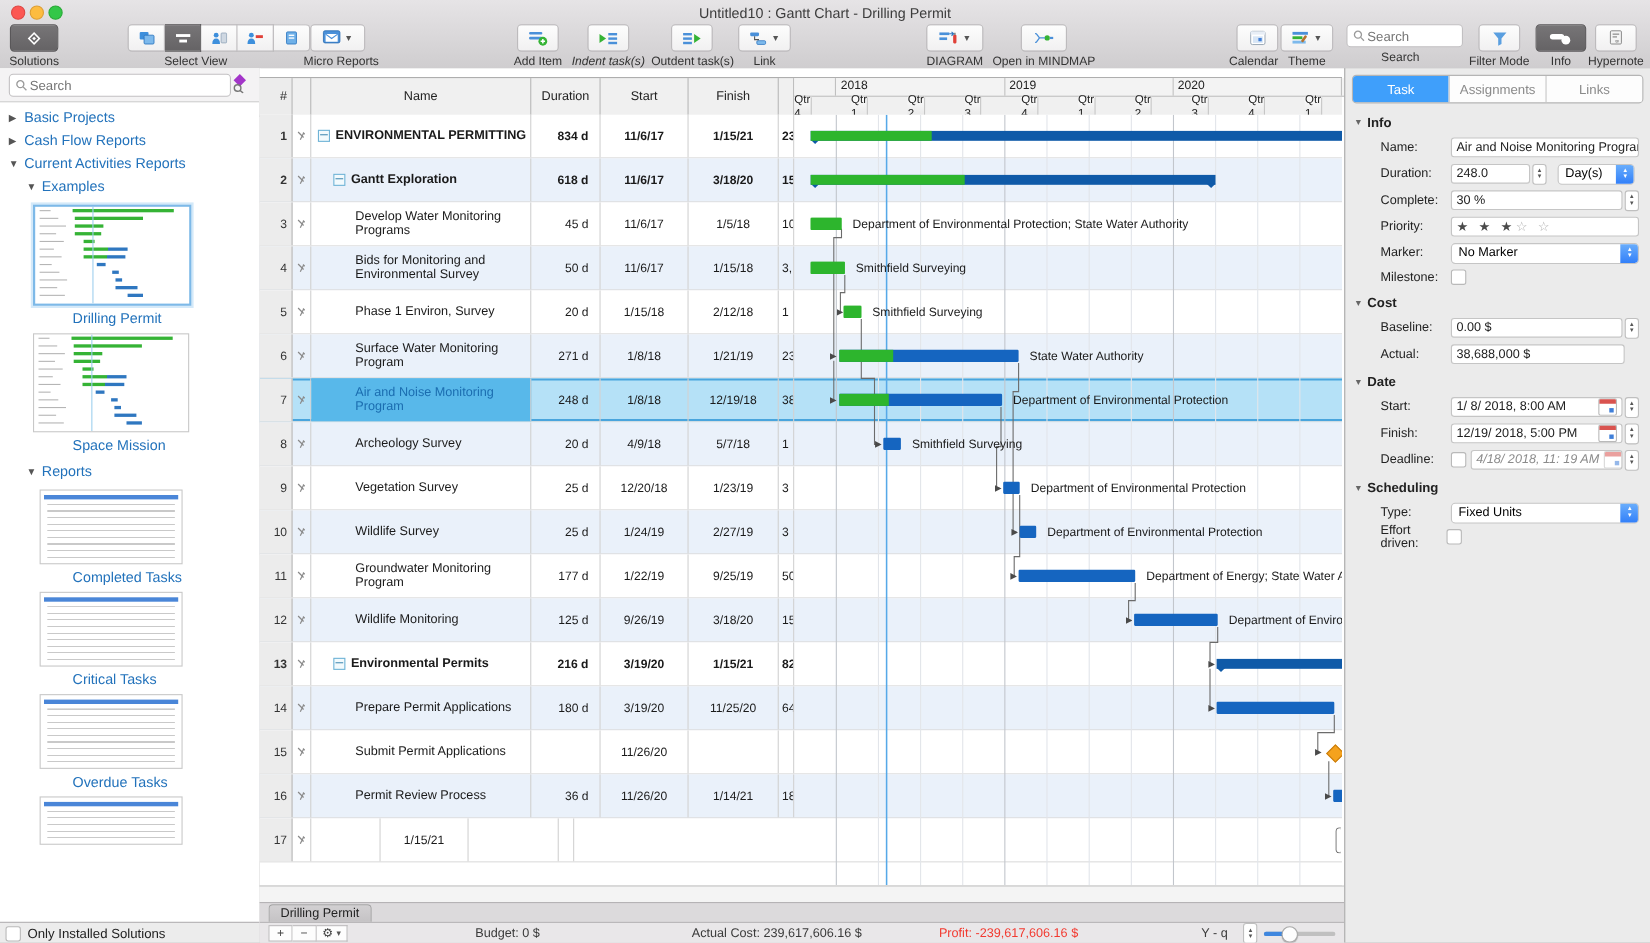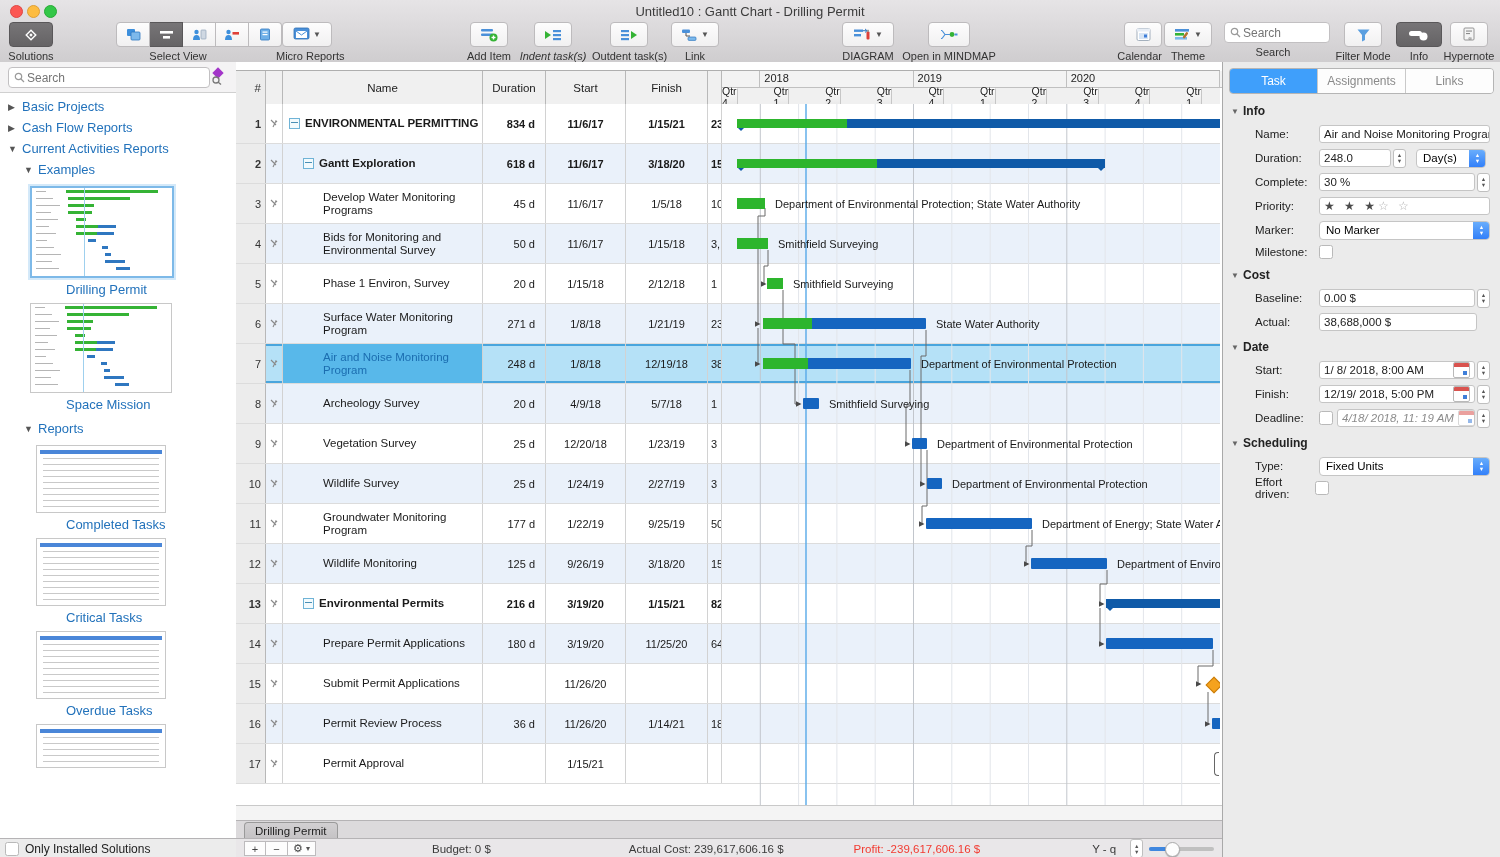--- a/index.html
+++ b/index.html
@@ -856,23 +856,20 @@
             <div class="cell c-cost">18</div>
             <div class="cell c-chart"></div>
           </div>
           <div class="row">
             <div class="cell c-num">17</div>
             <div class="cell c-ico">
               <svg width="10" height="10" viewBox="0 0 10 10">
                 <path d="M2 1 L7 6 M7 2 L4 8 M6.5 1.5 l1.5 1.5" stroke="#8a8a8a" stroke-width="1.1" fill="none"></path>
               </svg>
             </div>
-            <div class="cell c-name" style="padding-left: 40px;">
-              <span>Permit Approval</span>
-            </div>
             <div class="cell c-dur"></div>
             <div class="cell c-start">1/15/21</div>
             <div class="cell c-fin"></div>
             <div class="cell c-cost"></div>
             <div class="cell c-chart"></div>
           </div>
         </div>
       <div id="chart-layer">
           <svg width="498" height="701">
             <defs>

